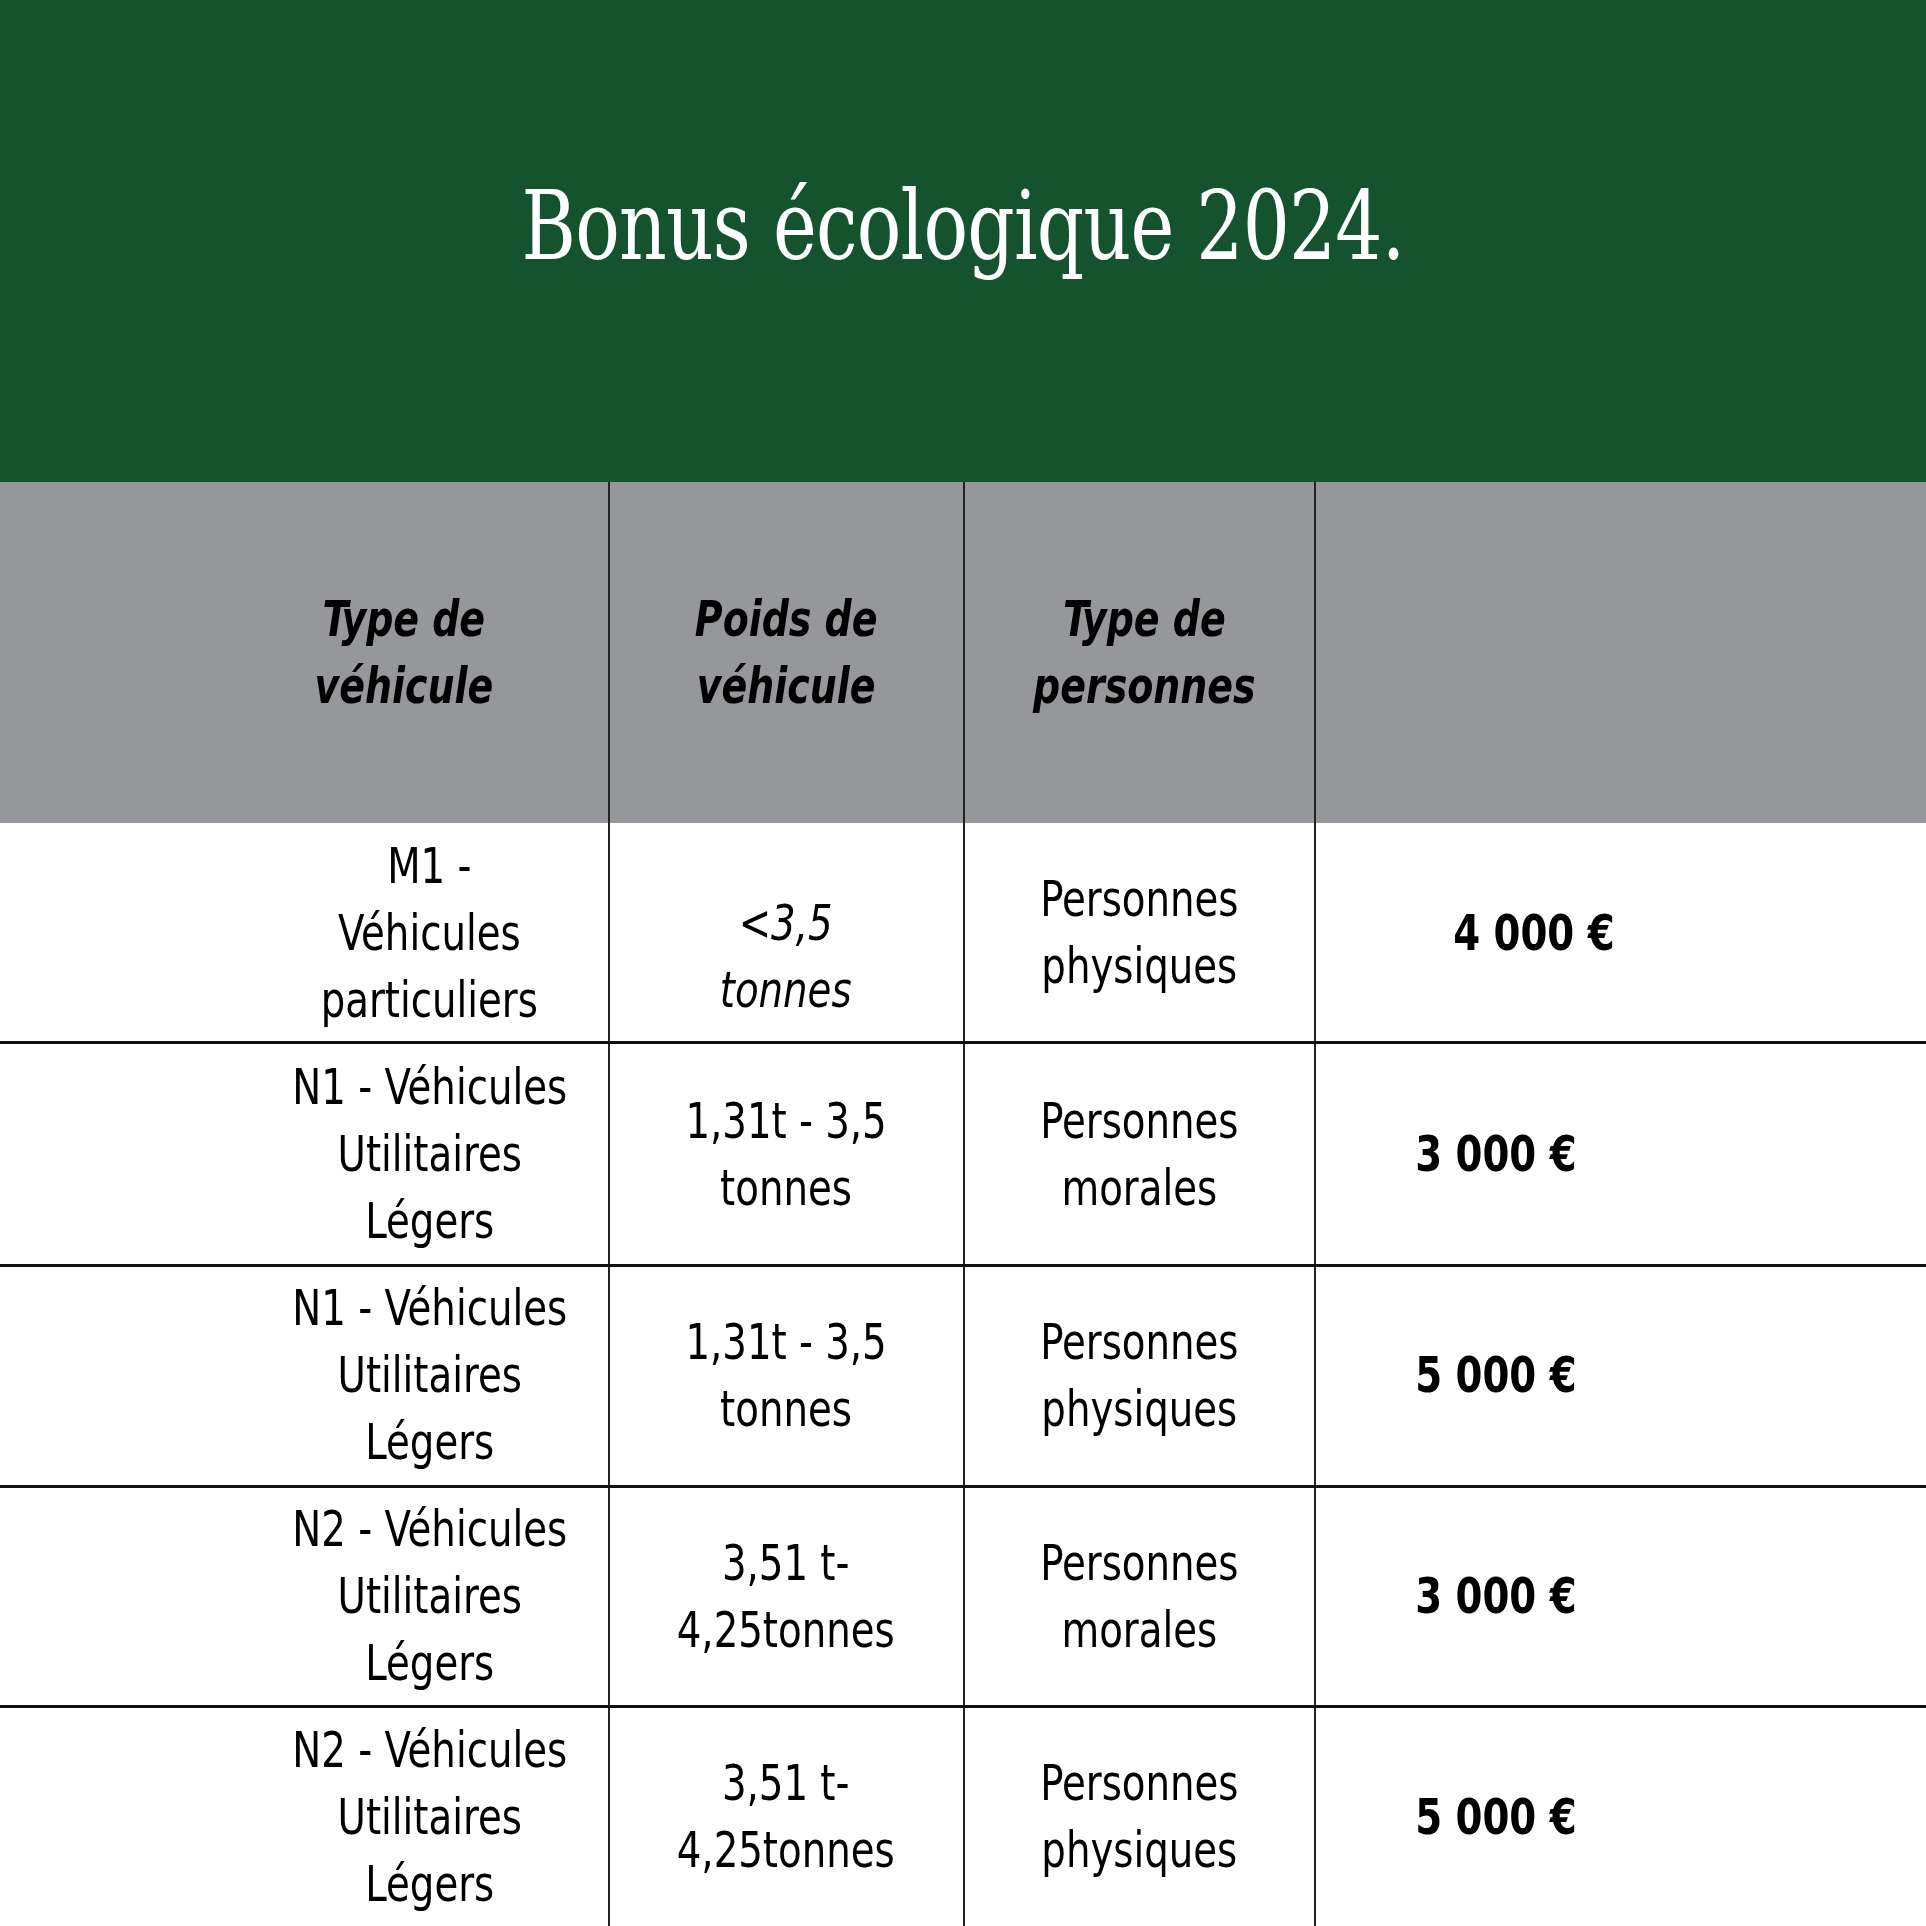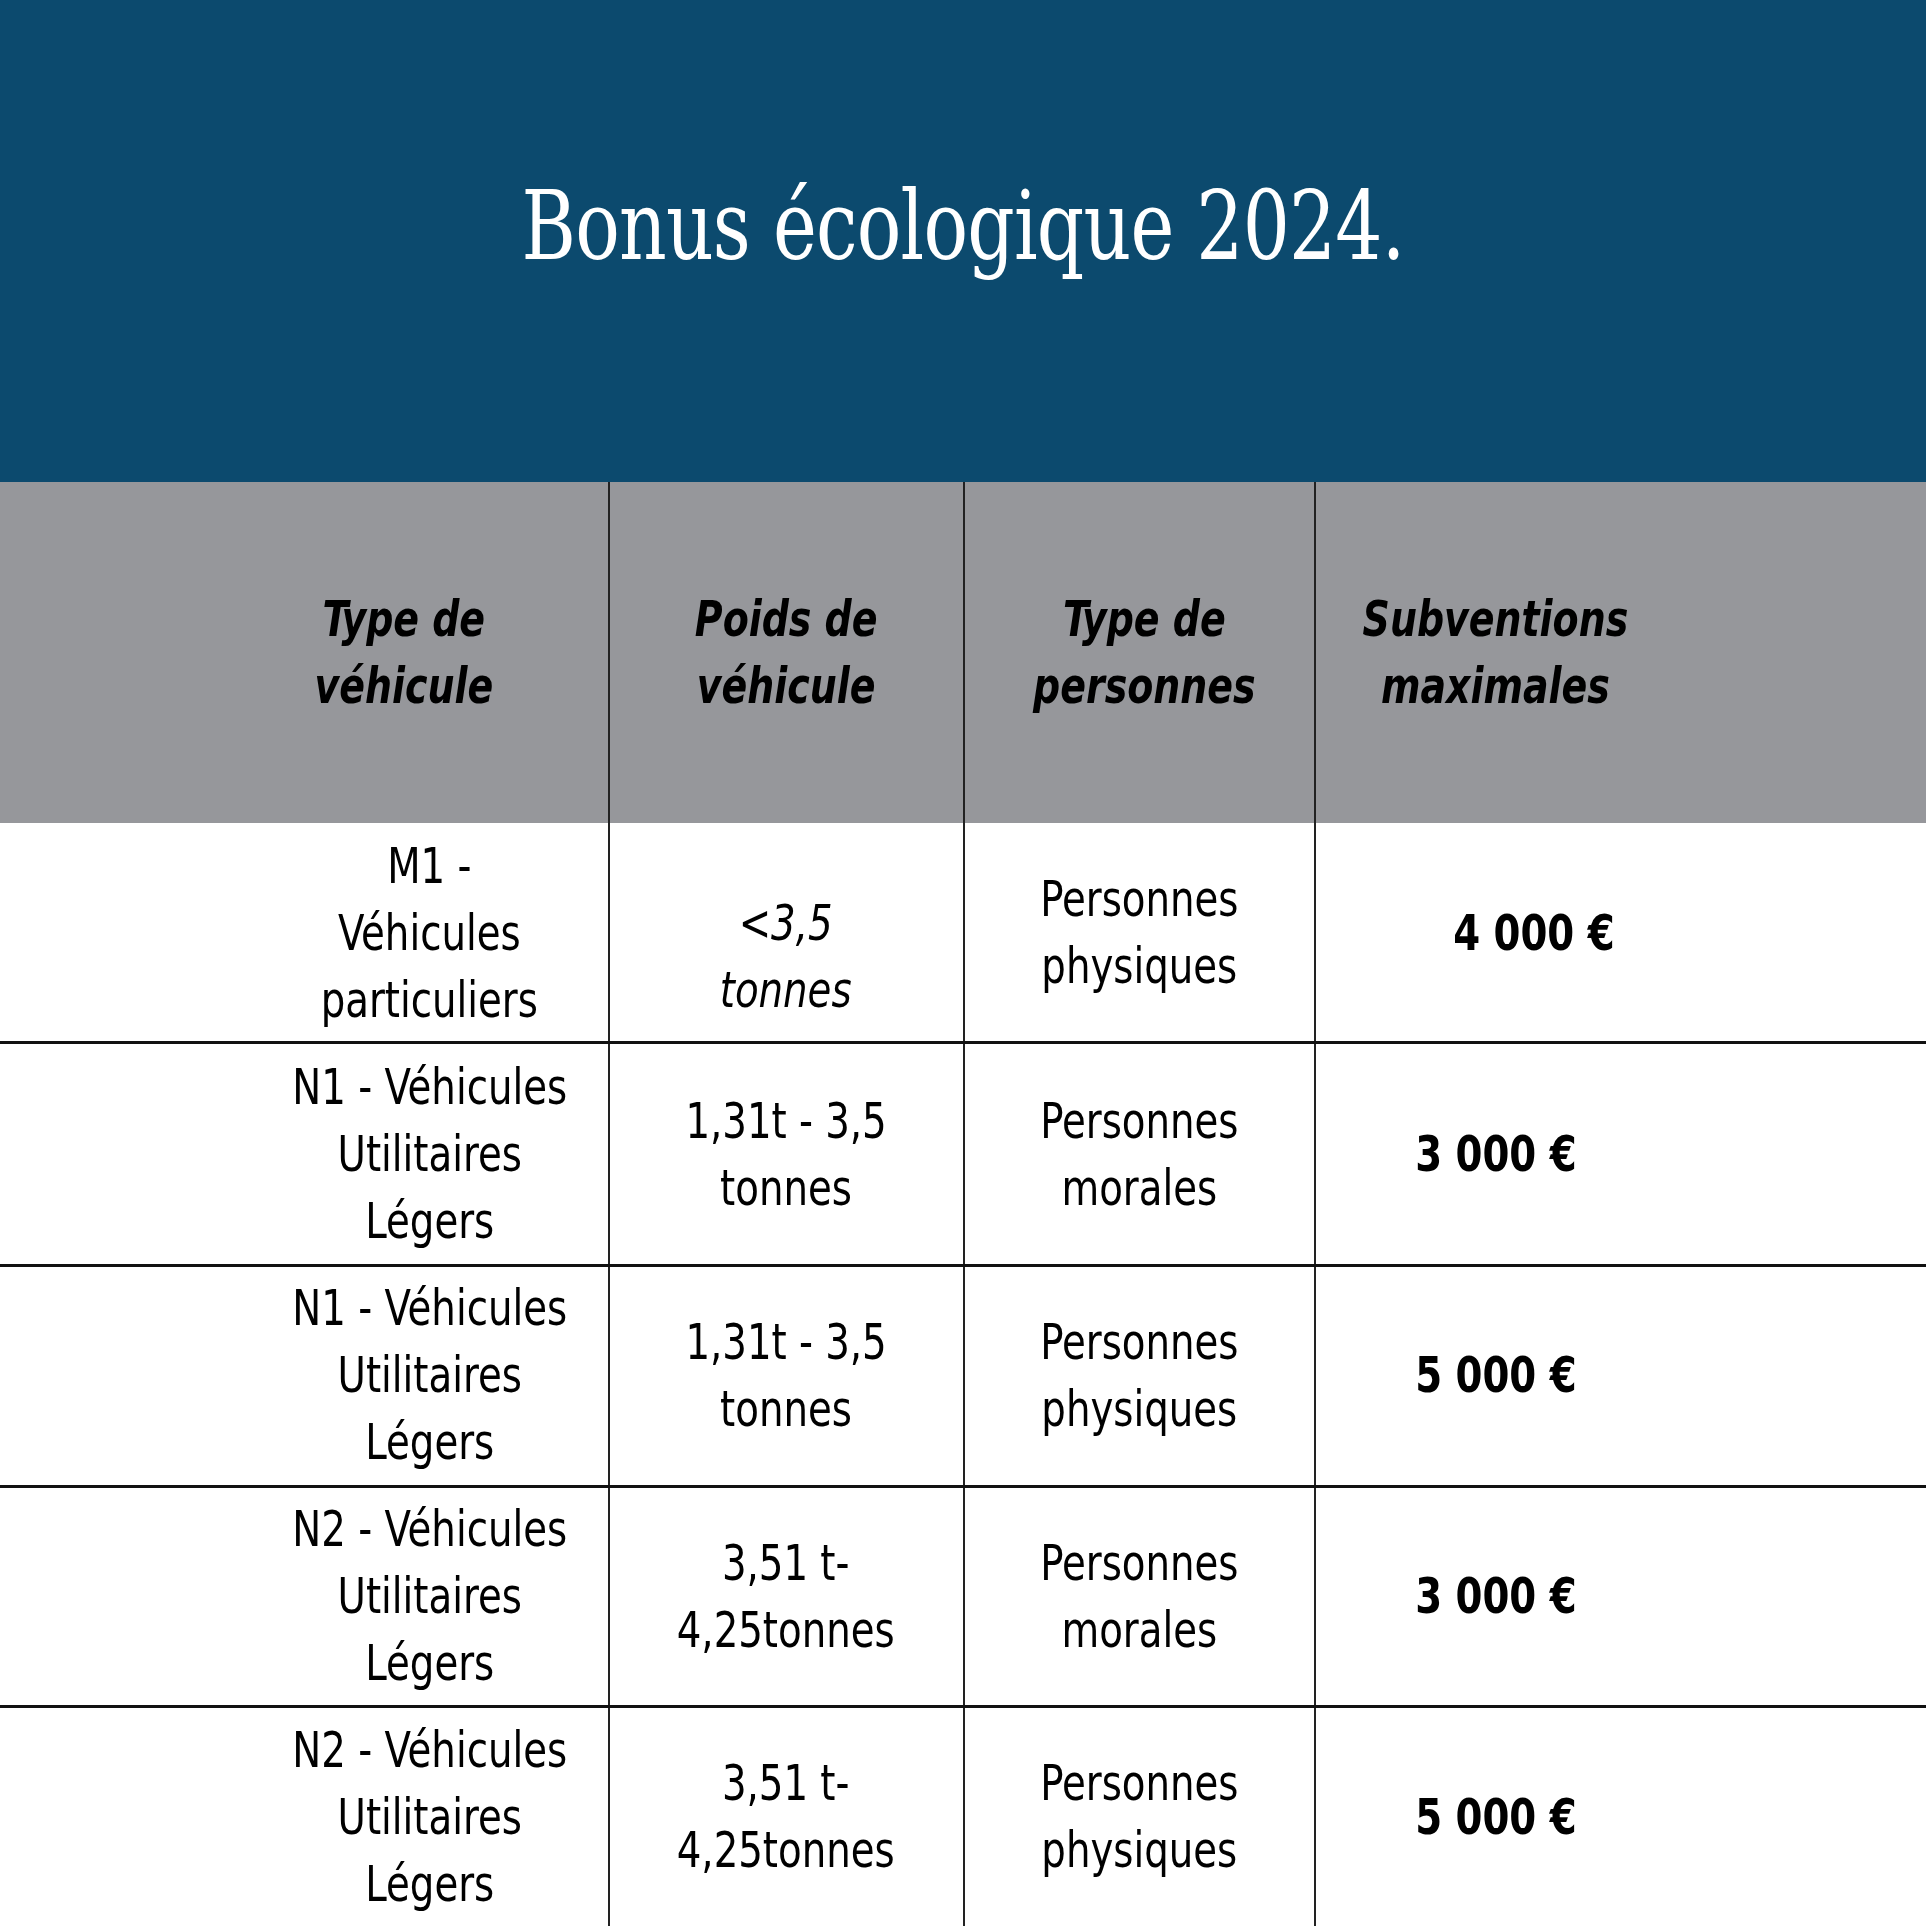--- a/index.html
+++ b/index.html
@@ -5,21 +5,21 @@
   html, body { margin: 0; padding: 0; }
   body {
     width: 1926px; height: 1926px; overflow: hidden;
     background: #ffffff;
     font-family: "DejaVu Sans Condensed", "DejaVu Sans", sans-serif;
     color: #000;
     position: relative;
   }
   .hero {
     position: absolute; left: 0; top: 0; width: 1926px; height: 482px;
-    background: #0c4a6e;
+    background: #14532d;
   }
   .hero-title {
     position: absolute; left: 0; width: 1926px; top: 171px;
     text-align: center; color: #fff;
     font-family: "DejaVu Serif", "Liberation Serif", serif;
     font-size: 95px; line-height: 110px;
     transform: scaleX(0.78); transform-origin: 963px 0;
     letter-spacing: -1px;
   }
   .table { position: absolute; left: 0; top: 482px; width: 1926px; height: 1445px; }
@@ -55,24 +55,20 @@
       <span>Type de
 véhicule</span>
     </div>
     <div class="cell" style="left:608px;top:0;width:356px;height:341px;">
       <span>Poids de
 véhicule</span>
     </div>
     <div class="cell" style="left:964px;top:0;width:351px;height:341px;padding-left:10px;">
       <span>Type de
 personnes</span>
-    </div>
-    <div class="cell" style="left:1315px;top:0;width:351px;height:341px;padding-left:10px;">
-      <span>Subventions
-maximales</span>
     </div>
   </div>
 
   <div>
     <div class="cell" style="left:0;top:341px;width:608px;height:220px;padding-left:251px;">
         <span>M1 -
 Véhicules
 particuliers</span>
       </div>
     <div class="cell" style="left:608px;top:341px;width:356px;height:268px;font-style:italic;">

